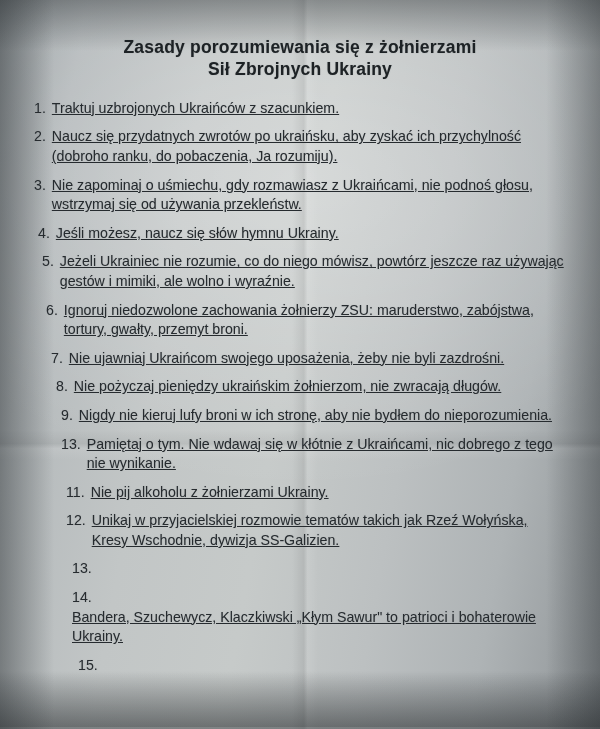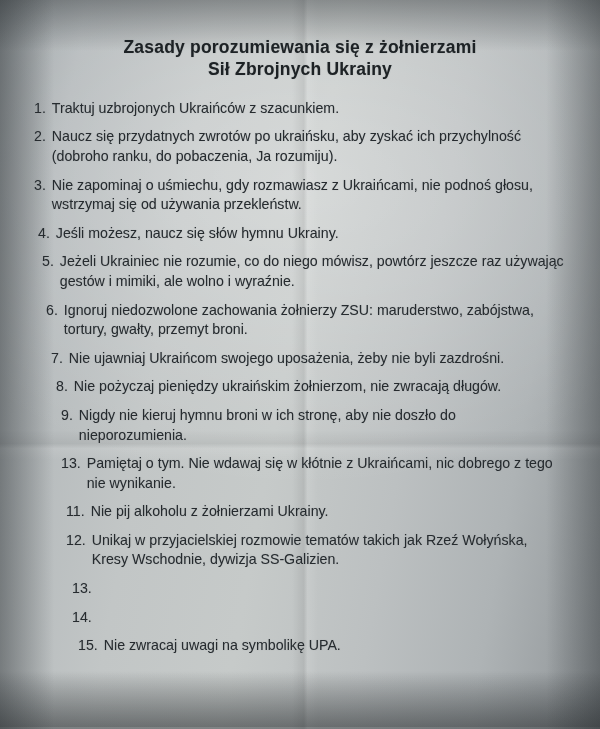--- a/index.html
+++ b/index.html
@@ -92,20 +92,21 @@
     text-shadow: 0 0 1px rgba(140,145,148,0.5);
   }
   ol.rules > li .num {
     flex: 0 0 auto;
     text-align: right;
     margin-right: 6px;
     white-space: nowrap;
   }
   ol.rules > li .txt {
     flex: 1 1 auto;
+    text-decoration: underline;
   }
 
   
   .i0  { padding-left: 0px;  }
   .i1  { padding-left: 4px;  }
   .i2  { padding-left: 8px;  }
   .i3  { padding-left: 12px; }
   .i4  { padding-left: 17px; }
   .i5  { padding-left: 22px; }
   .i6  { padding-left: 27px; }
@@ -161,39 +162,39 @@
     <li class="i4 sz-s">
       <span class="num">7.</span>
       <span class="txt">Nie ujawniaj Ukraińcom swojego uposażenia, żeby nie byli zazdrośni.</span>
     </li>
     <li class="i5 sz-s">
       <span class="num">8.</span>
       <span class="txt">Nie pożyczaj pieniędzy ukraińskim żołnierzom, nie zwracają długów.</span>
     </li>
     <li class="i6 sz-s">
       <span class="num">9.</span>
-      <span class="txt">Nigdy nie kieruj hymnu broni w ich stronę, aby nie doszło do nieporozumienia.</span>
+      <span class="txt">Nigdy nie kieruj lufy broni w ich stronę, aby nie bydłem do nieporozumienia.</span>
     </li>
     <li class="i6 sz-xs">
       <span class="num">13.</span>
       <span class="txt">Pamiętaj o tym. Nie wdawaj się w kłótnie z Ukraińcami, nic dobrego z tego nie wynikanie.</span>
     </li>
     <li class="i7 sz-s">
       <span class="num">11.</span>
       <span class="txt">Nie pij alkoholu z żołnierzami Ukrainy.</span>
     </li>
     <li class="i7 sz-s">
       <span class="num">12.</span>
       <span class="txt">Unikaj w przyjacielskiej rozmowie tematów takich jak Rzeź Wołyńska, Kresy Wschodnie, dywizja SS-Galizien.</span>
     </li>
     <li class="i8 sz-s">
       <span class="num">13.</span>
     </li>
     <li class="i8 sz-s">
       <span class="num">14.</span>
+      <span class="txt">Bandera, Szuchewycz, Klaczkiwski „Kłym Sawur" to patrioci i bohaterowie Ukrainy.</span>
     </li>
     <li class="i9 sz-s">
       <span class="num">15.</span>
-      <span class="txt">Nie zwracaj uwagi na symbolikę UPA.</span>
     </li>
   </ol>
 
 </div>
 
 </body></html>

